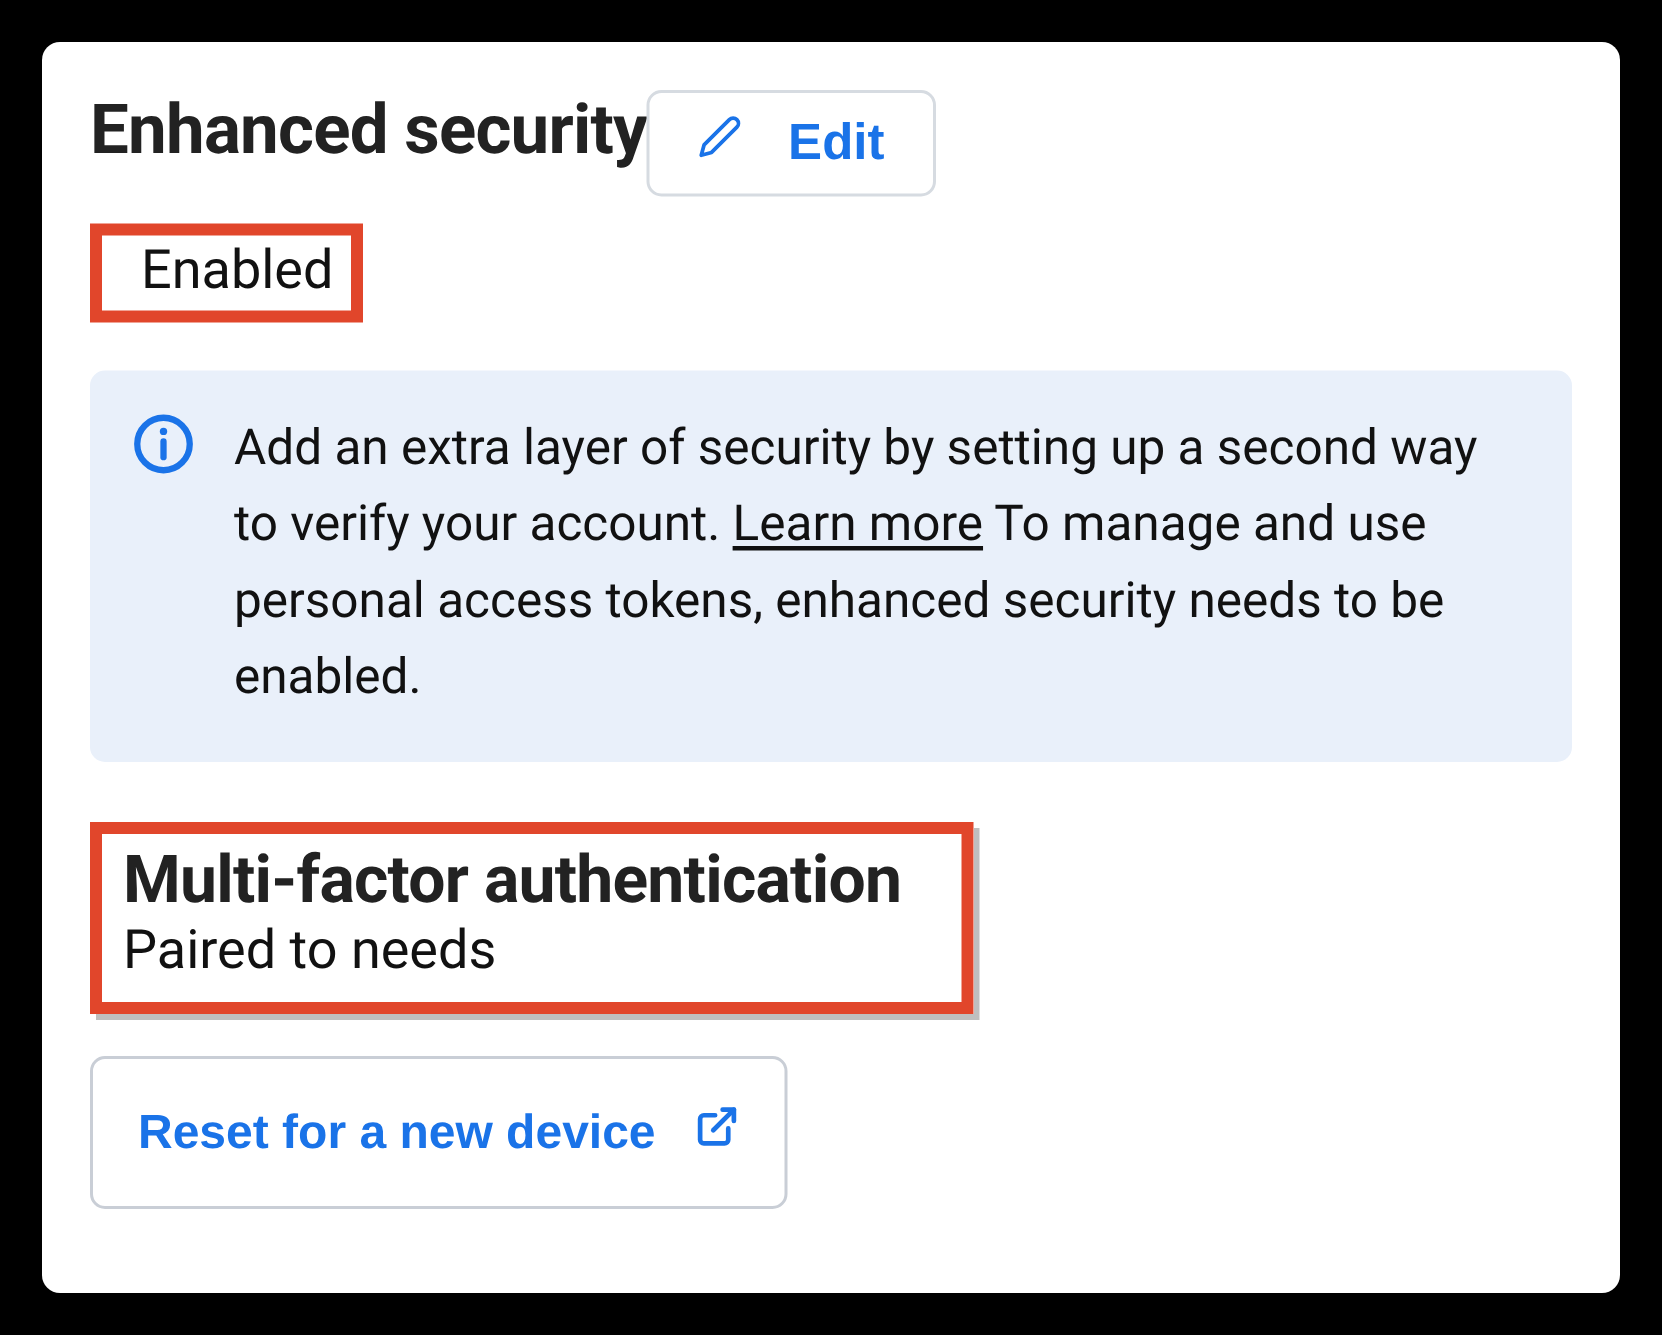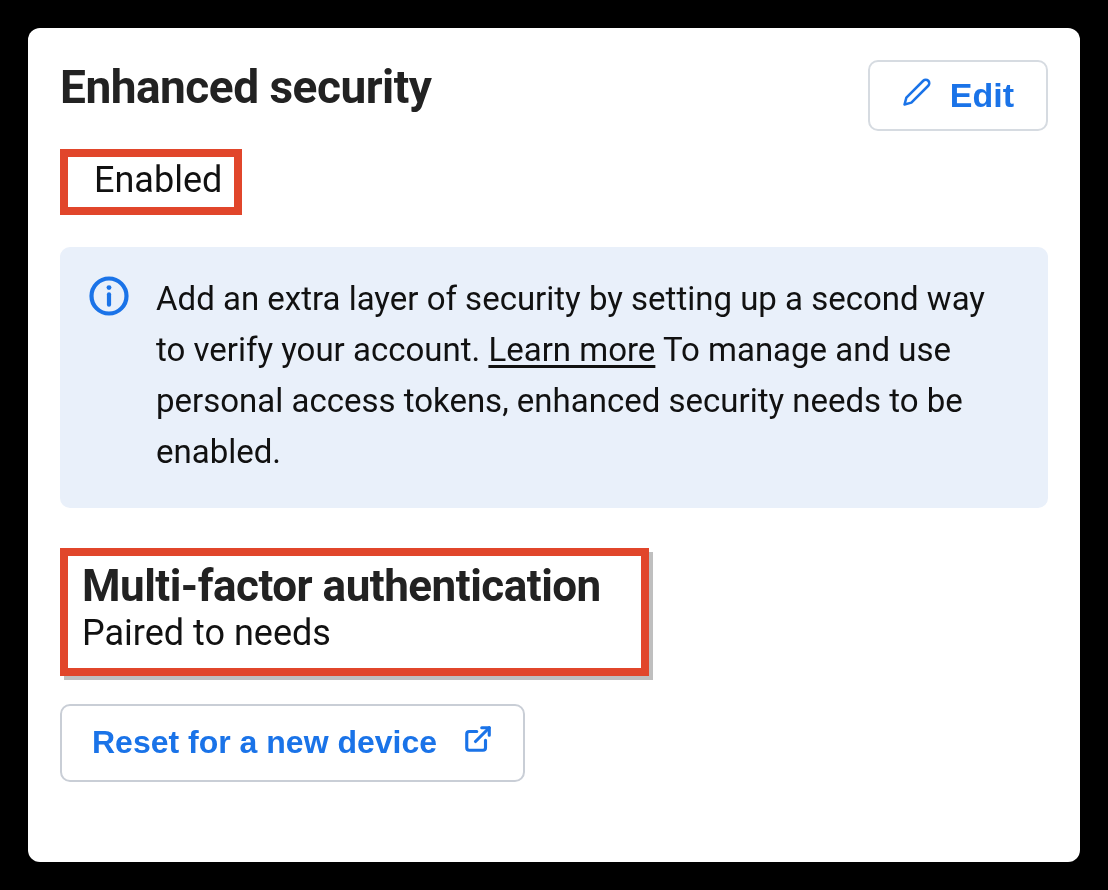--- a/index.html
+++ b/index.html
@@ -16,34 +16,34 @@
     }
     .panel {
       background: #fff;
       border-radius: 12px;
       padding: 32px 32px 28px 32px;
       width: 100%;
       height: 100%;
     }
     .header-row {
       display: flex;
-      justify-content: space-between;
+      justify-content: flex-start;
       align-items: flex-start;
       margin-bottom: 18px;
     }
     .title {
       font-size: 46px;
       font-weight: 700;
       color: #222;
       letter-spacing: -0.5px;
     }
     .edit-btn {
       display: flex;
       align-items: center;
-      gap: 18px;
+      gap: 30px;
       border: 2px solid #d6dbe1;
       border-radius: 10px;
       background: #fff;
       color: #1a73e8;
       font-size: 34px;
       font-weight: 700;
       padding: 14px 32px;
       cursor: pointer;
     }
     .edit-btn svg {
@@ -109,21 +109,21 @@
     .reset-btn {
       display: inline-flex;
       align-items: center;
       gap: 26px;
       border: 2px solid #c9ced6;
       border-radius: 10px;
       background: #fff;
       color: #1a73e8;
       font-size: 32px;
       font-weight: 700;
-      padding: 18px 30px;
+      padding: 30px 30px;
       cursor: pointer;
     }
     .reset-btn svg {
       width: 30px;
       height: 30px;
     }
   </style>
 </head>
 <body>
 

